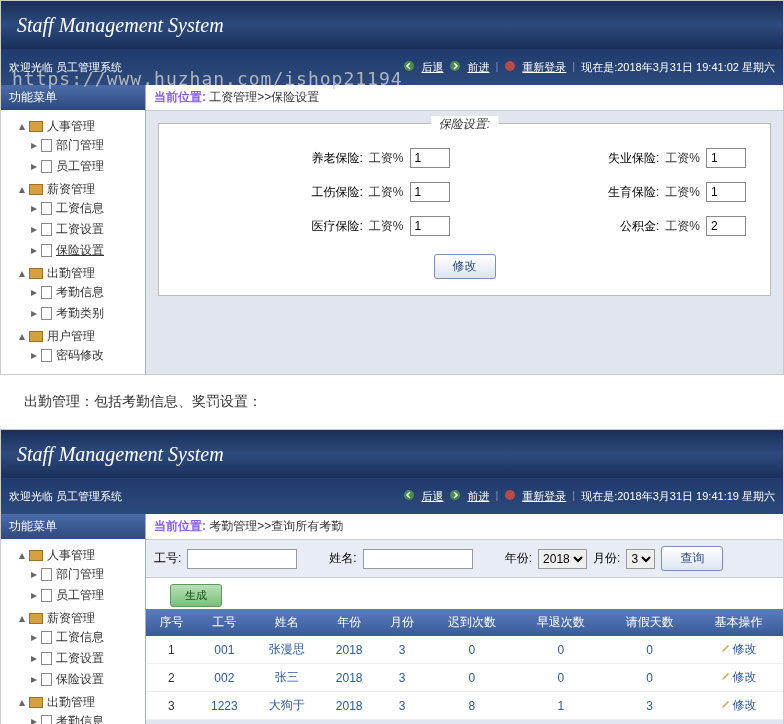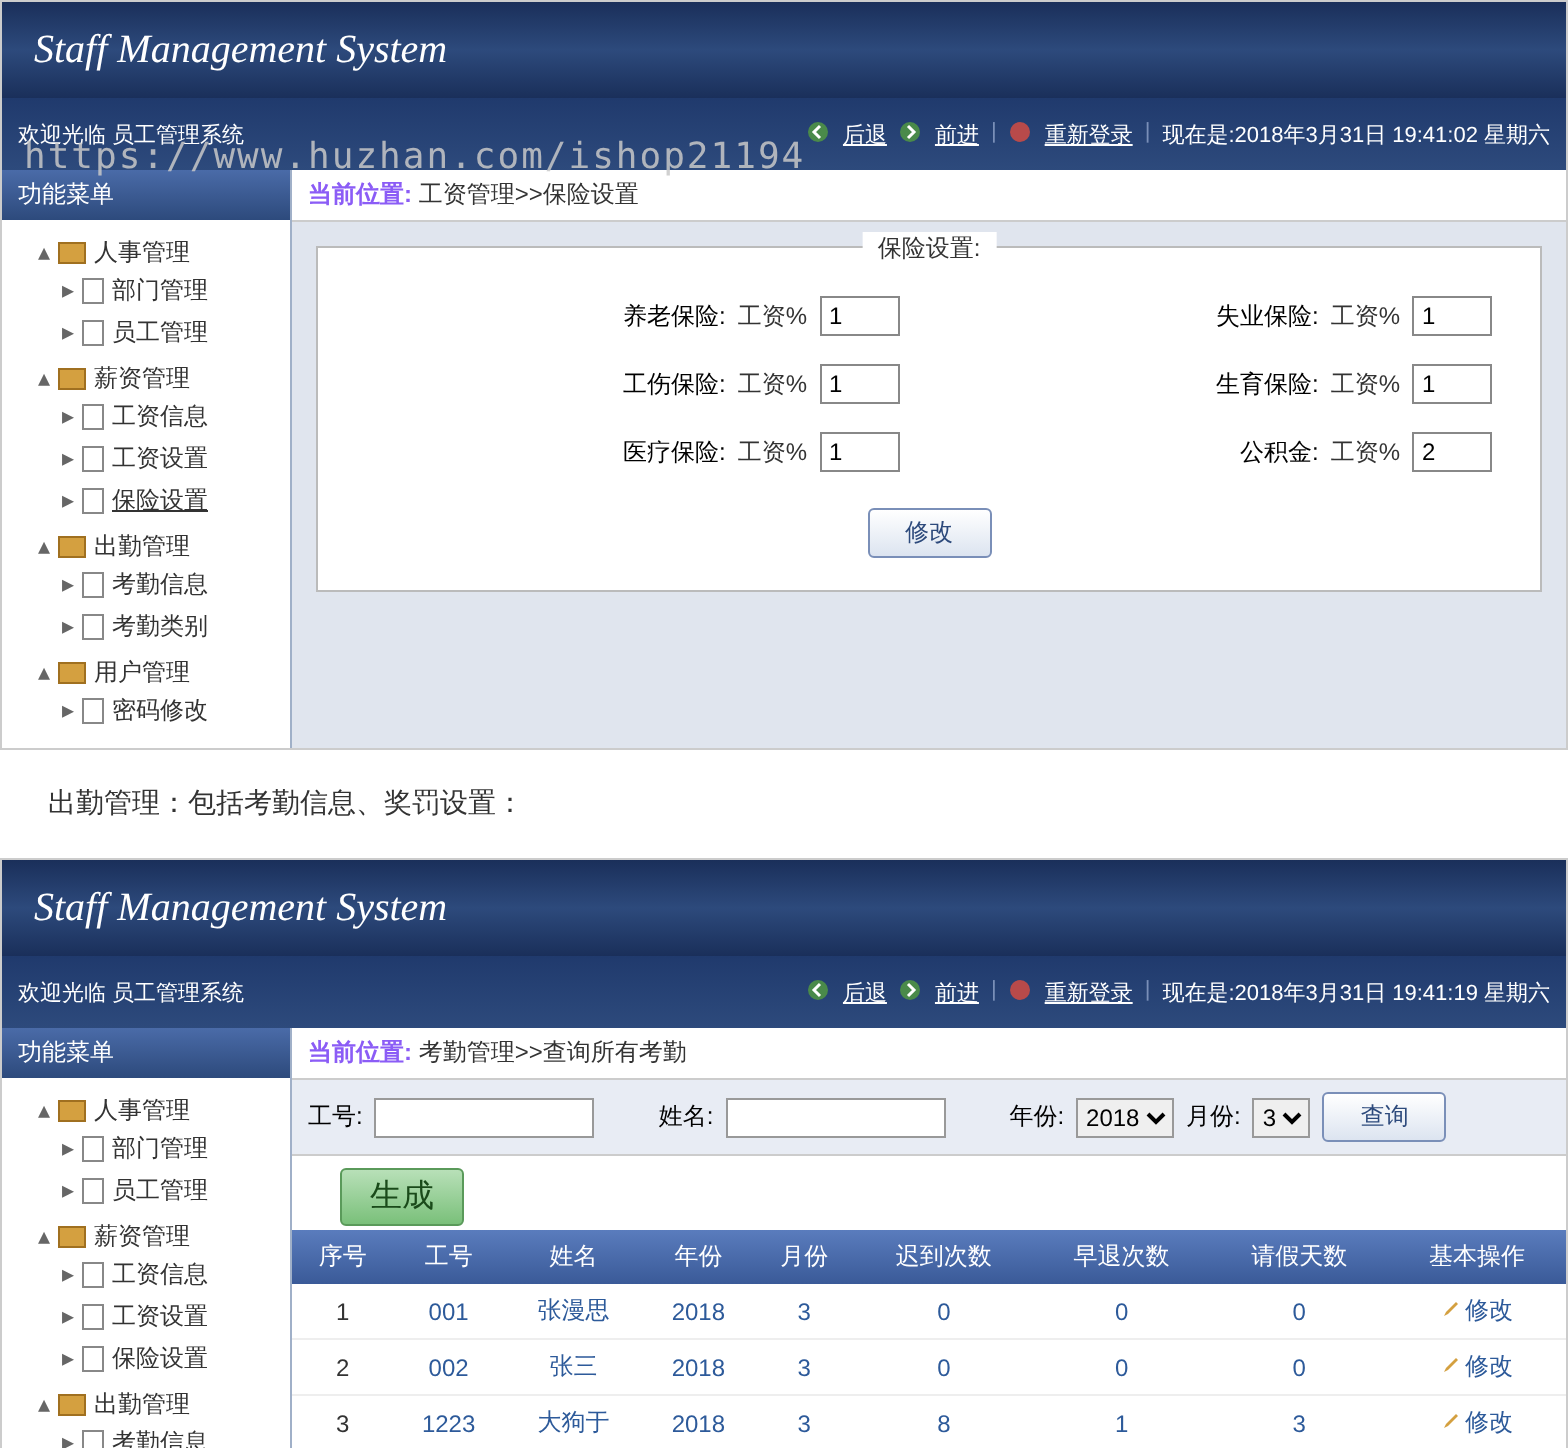--- a/index.html
+++ b/index.html
@@ -47,21 +47,21 @@
     .main { flex: 1; background: #e0e5ee; }
     .breadcrumb { background: #fff; border-bottom: 1px solid #ccc; padding: 4px 8px; font-size: 12px; color: #333; }
     .breadcrumb .bc-label { color: #8b5cf6; font-weight: bold; }
     
     .form-panel {
       background: #fff; margin: 12px; border: 1px solid #bbb;
       padding: 16px 24px; min-height: 160px; position: relative;
     }
     .fieldset-legend {
       position: absolute; top: -8px; left: 50%; transform: translateX(-50%);
-      background: #fff; padding: 0 8px; font-size: 12px; color: #333;
+      background: #fff; padding: 0 8px; font-size: 12px; color: #333; font-style: italic;
     }
     .form-grid { display: grid; grid-template-columns: 1fr 1fr; gap: 14px 30px; margin-top: 8px; }
     .form-row { display: flex; align-items: center; justify-content: flex-end; gap: 6px; font-size: 12px; }
     .form-row .unit { color: #333; }
     .form-input { width: 40px; height: 20px; border: 1px solid #888; padding: 0 4px; font-size: 12px; }
     .form-actions { text-align: center; margin-top: 18px; }
     .btn {
       display: inline-block; padding: 3px 18px; font-size: 12px;
       background: linear-gradient(to bottom, #fff, #dce4f0);
       border: 1px solid #7a8fb8; border-radius: 3px; cursor: pointer; color: #2d4a7c;
@@ -69,21 +69,21 @@
     
     .caption-text { padding: 18px 24px; font-size: 14px; color: #333; }
     
     .search-bar {
       background: #e8ecf4; padding: 6px 8px; font-size: 12px;
       display: flex; align-items: center; gap: 6px; border-bottom: 1px solid #ccc;
     }
     .search-input { height: 20px; border: 1px solid #999; padding: 0 4px; font-size: 12px; }
     .search-select { height: 20px; border: 1px solid #999; font-size: 12px; }
     .btn-gen {
-      display: inline-block; padding: 3px 14px; font-size: 16px;
+      display: inline-block; padding: 3px 14px; font-size: 11px;
       background: linear-gradient(to bottom, #b8e0b8, #7ac07a);
       border: 1px solid #5a9a5a; border-radius: 3px; cursor: pointer; color: #1a4a1a;
       margin: 6px 0 0 24px;
     }
     .gen-wrap { background: #fff; padding-bottom: 2px; }
     
     .data-table { width: 100%; border-collapse: collapse; font-size: 12px; background: #fff; }
     .data-table thead th {
       background: linear-gradient(to bottom, #5a7cbd, #3a5a98);
       color: #fff; font-weight: normal; padding: 5px 4px; text-align: center;

